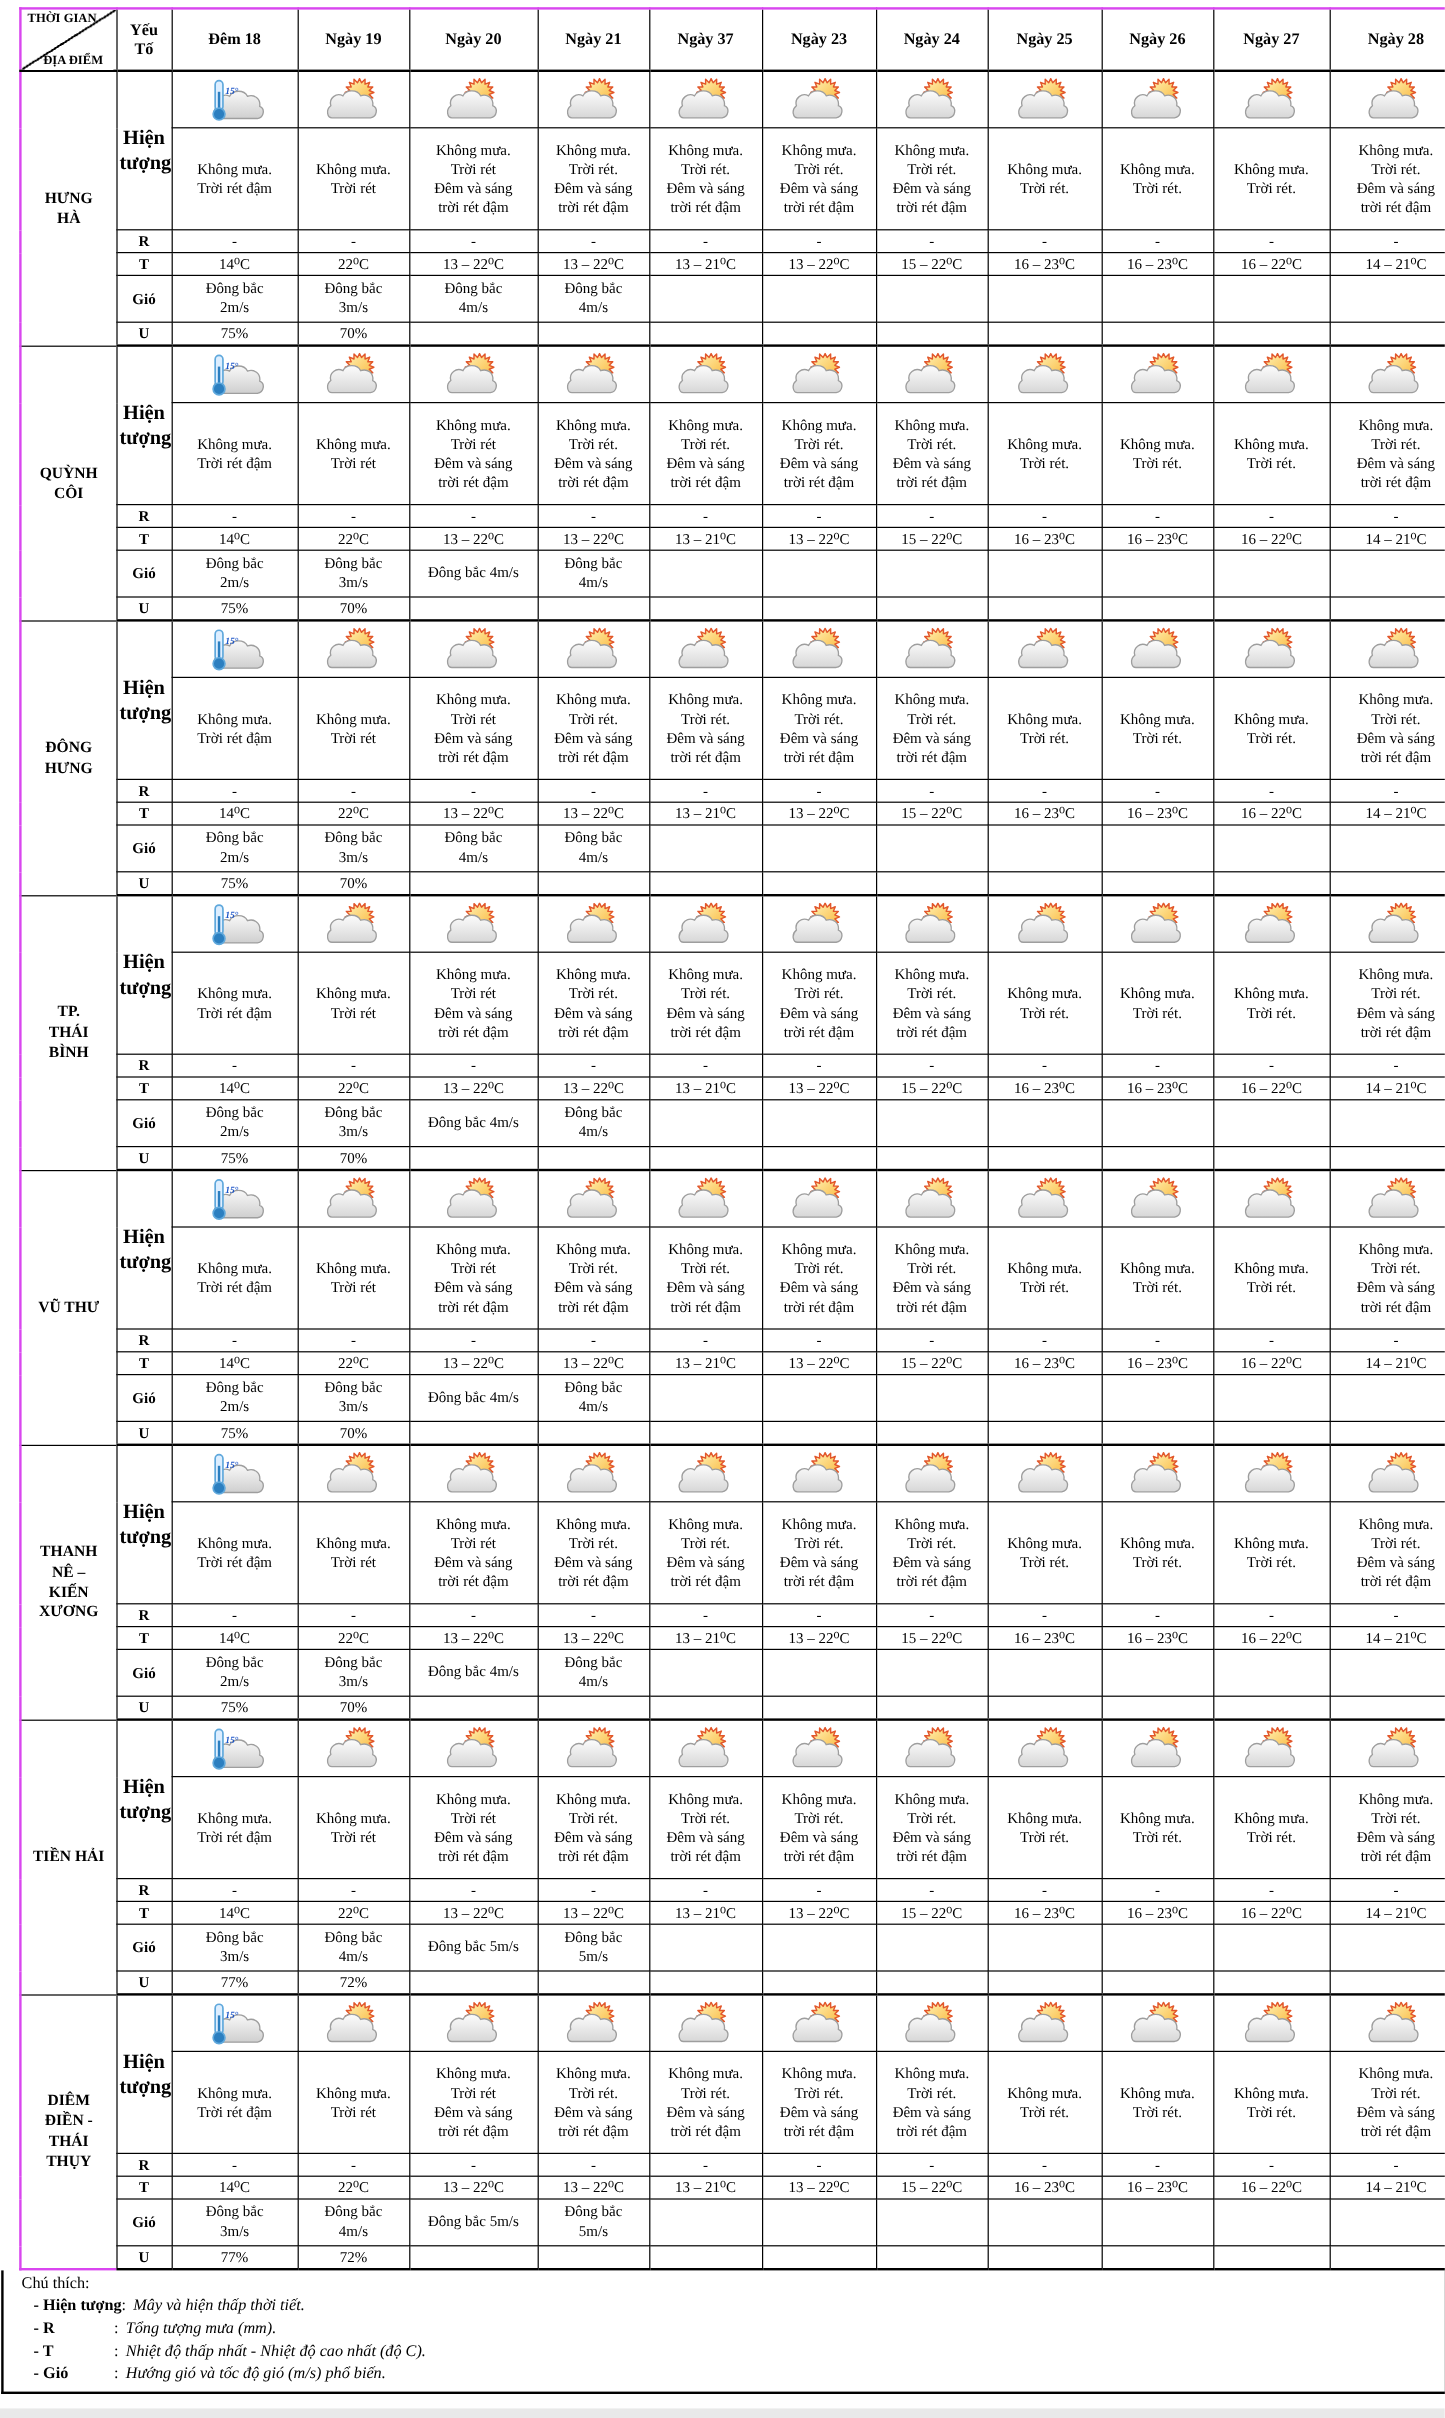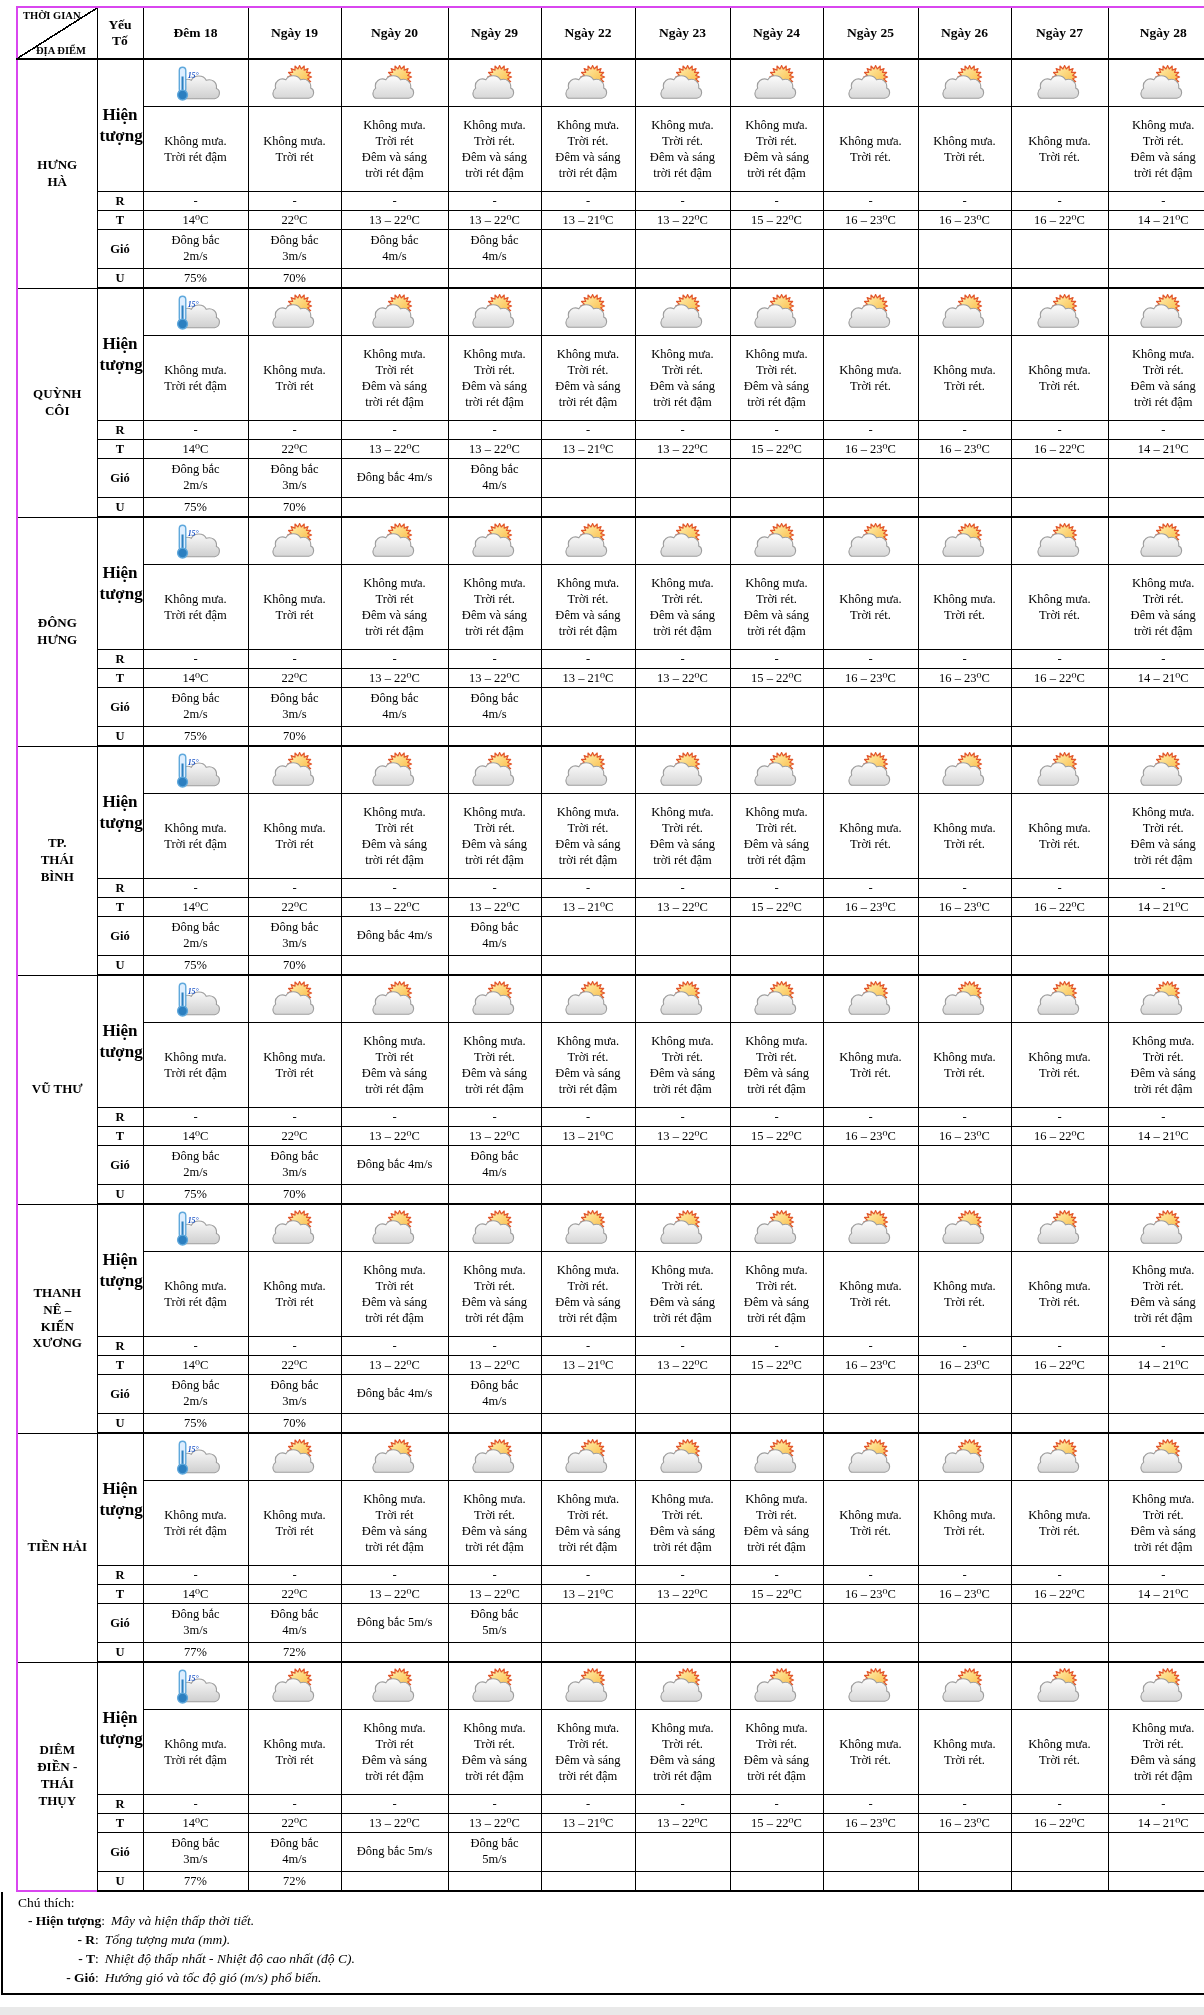--- a/index.html
+++ b/index.html
@@ -19,21 +19,21 @@
   .icon-cell{vertical-align:middle;padding:1px 0;}
   .phen-row td{height:84px;}
   .phen-cell{white-space:pre-line;font-size:12.5px;line-height:1.28;vertical-align:top;padding-top:2px;}
   .r-row td,.t-row td,.u-row td{height:18px;font-size:12.5px;}
   .gio-row td{height:38px;font-size:12.5px;}
   .wind-cell{white-space:pre-line;line-height:1.25;}
   .u-row td{border-bottom:2px solid #000;}
   .legend{border:2px solid #000;border-top:none;width:1186px;margin-left:1px;padding:3px 0 5px 15px;font-size:13.5px;}
   .legend-title{font-weight:normal;}
   .lg-item{padding-left:10px;line-height:1.42;}
-  .lg-item .term{font-weight:bold;display:inline-block;min-width:67px;text-align:right;}
+  .lg-item .term{font-weight:bold;display:inline-block;min-width:67px;}
   .lg-item .colon{margin:0 6px 0 0;}
   .lg-item .desc{font-style:italic;}
   .page-gap{height:22px;background:#E9E9E9;margin:12px 0 9px 0;width:1204px;}
   svg{display:block;margin:0 auto;}
 </style>
 </head>
 <body>
 
 <div class="page">
 
@@ -58,22 +58,22 @@
         <th class="corner">
           <span class="c-top">THỜI GIAN</span>
           <span class="c-bottom">ĐỊA ĐIỂM</span>
         </th>
         <th class="factor-h">Yếu
 Tố</th>
 
       <th class="day-h">Đêm 18</th>
           <th class="day-h">Ngày 19</th>
           <th class="day-h">Ngày 20</th>
-          <th class="day-h">Ngày 29</th>
-          <th class="day-h">Ngày 22</th>
+          <th class="day-h">Ngày 21</th>
+          <th class="day-h">Ngày 37</th>
           <th class="day-h">Ngày 23</th>
           <th class="day-h">Ngày 24</th>
           <th class="day-h">Ngày 25</th>
           <th class="day-h">Ngày 26</th>
           <th class="day-h">Ngày 27</th>
           <th class="day-h">Ngày 28</th>
         </tr>
     </thead>
     <tbody>
         <tr class="icon-row">

